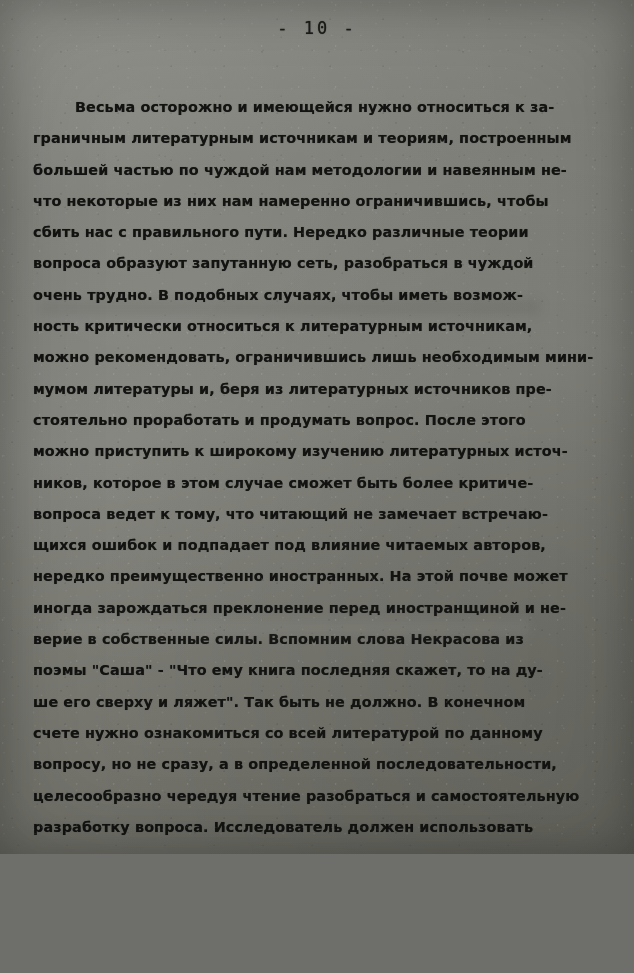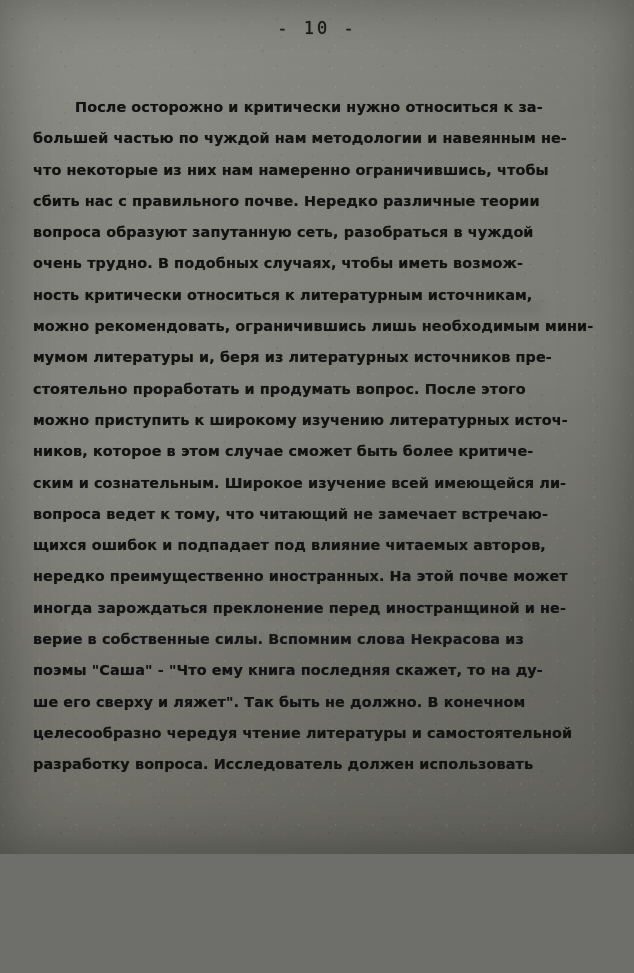--- a/index.html
+++ b/index.html
@@ -109,41 +109,43 @@
 </style>
 </head>
 <body>
 
 <div class="page">
 
   <div class="page-number">- 10 -</div>
 
   <div class="body-text">
     <div class="lines">
-      <span class="line" style="margin-left:42px">После осторожно и критически нужно относиться к за-</span>
+      <span class="line" style="margin-left:42px">Весьма осторожно и имеющейся нужно относиться к за-</span>
+      <span class="line">граничным литературным источникам и теориям, построенным</span>
       <span class="line">большей частью по чуждой нам методологии и навеянным не-</span>
       <span class="line">что некоторые из них нам намеренно ограничившись, чтобы</span>
-      <span class="line">сбить нас с правильного почве. Нередко различные теории</span>
+      <span class="line">сбить нас с правильного пути. Нередко различные теории</span>
       <span class="line">вопроса образуют запутанную сеть, разобраться в чуждой</span>
       <span class="line">очень трудно. В подобных случаях, чтобы иметь возмож-</span>
       <span class="line">ность критически относиться к литературным источникам,</span>
       <span class="line">можно рекомендовать, ограничившись лишь необходимым мини-</span>
       <span class="line">мумом литературы и, беря из литературных источников пре-</span>
       <span class="line">стоятельно проработать и продумать вопрос. После этого</span>
       <span class="line">можно приступить к широкому изучению литературных источ-</span>
       <span class="line">ников, которое в этом случае сможет быть более критиче-</span>
-      <span class="line">ским и сознательным. Широкое изучение всей имеющейся ли-</span>
       <span class="line">вопроса ведет к тому, что читающий не замечает встречаю-</span>
       <span class="line">щихся ошибок и подпадает под влияние читаемых авторов,</span>
       <span class="line">нередко преимущественно иностранных. На этой почве может</span>
       <span class="line">иногда зарождаться преклонение перед иностранщиной и не-</span>
       <span class="line">верие в собственные силы. Вспомним слова Некрасова из</span>
       <span class="line">поэмы "Саша" - "Что ему книга последняя скажет, то на ду-</span>
       <span class="line">ше его сверху и ляжет". Так быть не должно. В конечном</span>
-      <span class="line">целесообразно чередуя чтение литературы и самостоятельной</span>
+      <span class="line">счете нужно ознакомиться со всей литературой по данному</span>
+      <span class="line">вопросу, но не сразу, а в определенной последовательности,</span>
+      <span class="line">целесообразно чередуя чтение разобраться и самостоятельную</span>
       <span class="line">разработку вопроса.   Исследователь должен использовать</span>
     </div>
   </div>
 
   <div class="smudge s1"></div>
   <div class="smudge s2"></div>
   <div class="smudge s3"></div>
 
   <div class="bottom-ghost"></div>
 

